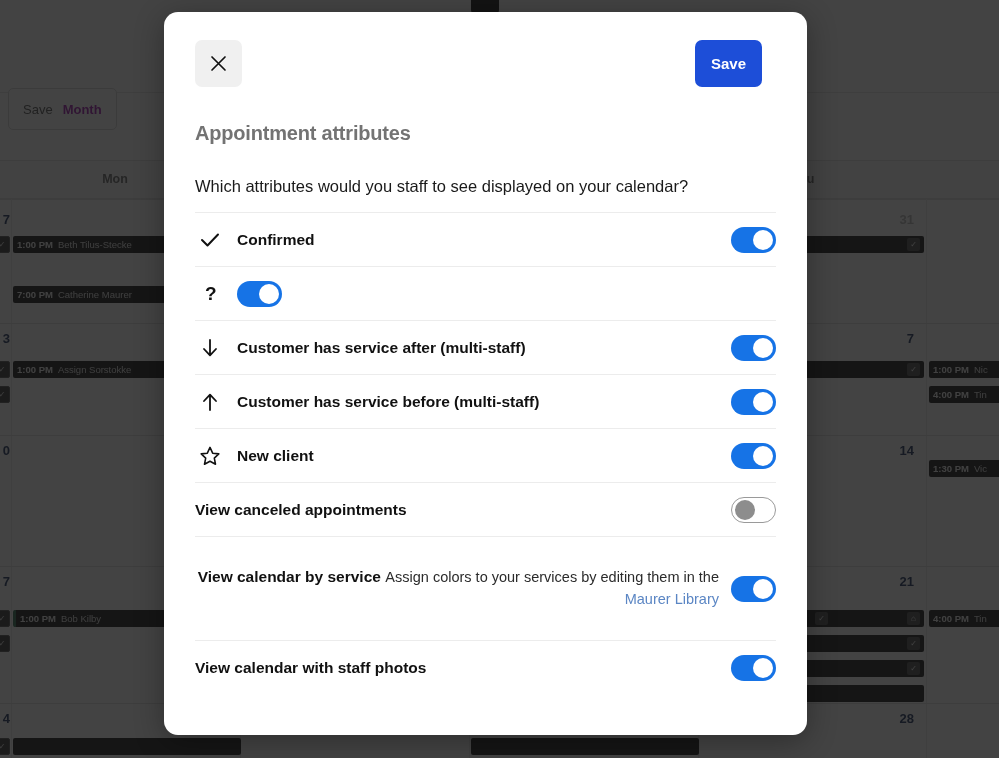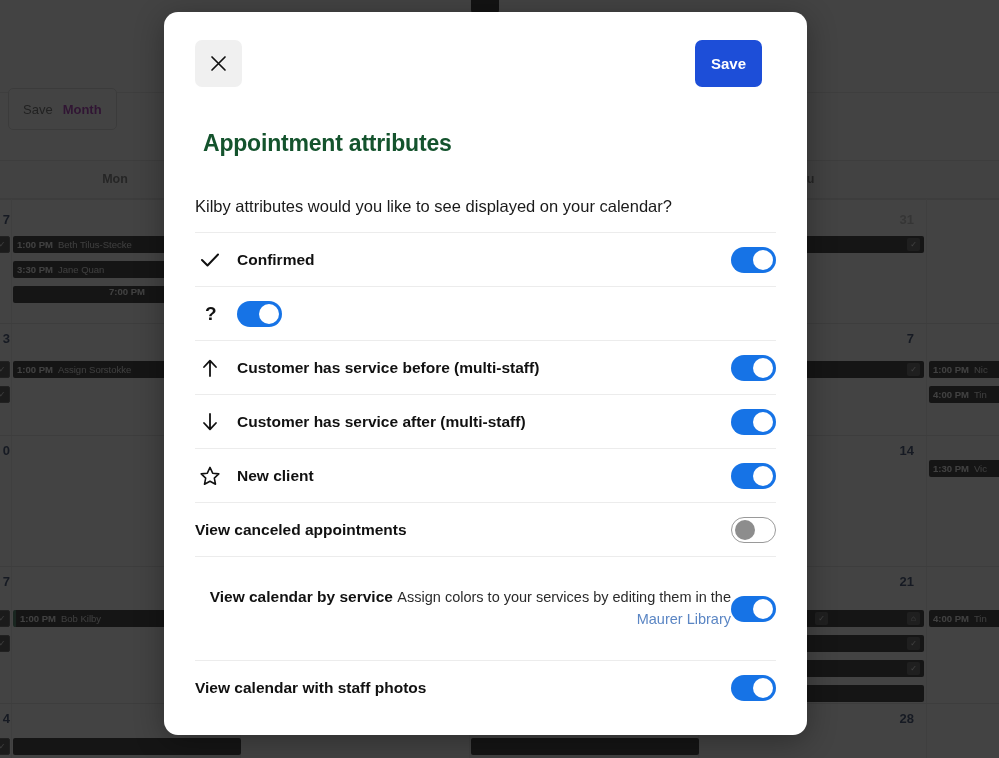--- a/index.html
+++ b/index.html
@@ -101,43 +101,43 @@
   .save-btn{
     position:absolute;right:45px;top:28px;width:67px;height:47px;
     background:#1d4ed8;border:none;border-radius:7px;cursor:pointer;
     color:#fff;font-size:15px;font-weight:bold;
     font-family:"Liberation Sans","DejaVu Sans",sans-serif;
     display:flex;align-items:center;justify-content:center;
   }
 
   .modal-body{padding:0 31px;}
   h1.modal-title{
-    margin:8px;padding:24px 0 0 0;
-    font-size:23px;font-weight:bold;color:#14532d;letter-spacing:-0.2px;
+    margin:0;padding:24px 0 0 0;
+    font-size:20px;font-weight:bold;color:#737373;letter-spacing:-0.2px;
   }
   .modal-question{
     margin:0;padding:32px 0 16px 0;
     font-size:16.5px;color:#1a1a1a;
   }
 
   .rows{border-top:1px solid #ececec;}
   .row{
     display:flex;align-items:center;
     min-height:54px;border-bottom:1px solid #ececec;
     box-sizing:border-box;
   }
   .row .ico{
     width:42px;flex:0 0 42px;display:flex;align-items:center;justify-content:flex-start;
     padding-left:4px;box-sizing:border-box;
   }
   .row .ico svg{display:block;}
   .row .qmark{
     font-size:19px;color:#111;font-weight:bold;line-height:1;padding-left:6px;
   }
-  .row .labelwrap{flex:1 1 auto;}
+  .row .labelwrap{flex:1 1 auto;padding-right:12px;}
   .row .lbl{font-size:15.5px;color:#111;font-weight:bold;}
   .row .sub{font-size:14.5px;color:#2b2b2b;margin-top:7px;line-height:1.45;}
   .row .sub a{color:#5b86c4;text-decoration:none;}
   .row.tall{min-height:104px;align-items:center;text-align:right;}
   .row.noicon .labelwrap{padding-left:0;}
 
   .toggle{
     flex:0 0 auto;width:45px;height:26px;border-radius:13px;
     position:relative;cursor:pointer;
   }
@@ -196,25 +196,21 @@
     <div class="daynum" style="left:-30px;top:513px;width:40px;">4</div>
     <div class="daynum" style="left:180px;top:513px;width:48px;">25</div>
     <div class="daynum" style="left:409px;top:513px;width:48px;">26</div>
     <div class="daynum" style="left:638px;top:513px;width:48px;">27</div>
     <div class="daynum" style="left:866px;top:513px;width:48px;">28</div>
 
     <div class="evt" style="left:13px;top:38px;width:228px;">
       <span class="t">1:00 PM</span>
       <span class="n">Beth Tilus-Stecke</span>
     </div>
-    <div class="evt" style="left:13px;top:63px;width:228px;">
-      <span class="t">3:30 PM</span>
-      <span class="n">Jane Quan</span>
-    </div>
-    <div class="evt" style="left:13px;top:88px;width:228px;flex-direction:column;">
+    <div class="evt" style="left:13px;top:88px;width:228px;">
       <span class="t">7:00 PM</span>
       <span class="n">Catherine Maurer</span>
     </div>
     <div class="mini-chip" style="left:-6px;top:38px;">✓</div>
 
     <div class="evt" style="left:13px;top:163px;width:228px;">
       <span class="t">1:00 PM</span>
       <span class="n">Assign Sorstokke</span>
     </div>
     <div class="mini-chip" style="left:-6px;top:163px;">✓</div>
@@ -289,21 +285,21 @@
         <svg width="17" height="17" viewBox="0 0 17 17" aria-hidden="true">
           <path d="M2 2 L15 15 M15 2 L2 15" stroke="#111" stroke-width="1.7" fill="none" stroke-linecap="round"></path>
         </svg>
       </span>
     </button>
     <button class="save-btn">Save</button>
   </div>
 
   <div class="modal-body">
     <h1 class="modal-title">Appointment attributes</h1>
-    <p class="modal-question">Kilby attributes would you like to see displayed on your calendar?</p>
+    <p class="modal-question">Which attributes would you staff to see displayed on your calendar?</p>
 
     <div class="rows">
 
       <div class="row">
         <span class="ico">
           <svg width="22" height="22" viewBox="0 0 22 22" aria-hidden="true">
             <path d="M3 11 L8.5 16.5 L19 5.5" stroke="#111" stroke-width="2" fill="none" stroke-linecap="round" stroke-linejoin="round"></path>
           </svg>
         </span>
         <span class="labelwrap"><span class="lbl">Confirmed</span></span>
@@ -317,36 +313,36 @@
             <span class="qmark">?</span>
           </span>
         <span class="toggle on">
             <span class="knob"></span>
           </span>
       </div>
 
       <div class="row">
         <span class="ico">
           <svg width="22" height="22" viewBox="0 0 22 22" aria-hidden="true">
+            <path d="M11 3 L11 18 M5 12 L11 18.4 L17 12" stroke="#111" stroke-width="1.8" fill="none" stroke-linecap="round" stroke-linejoin="round"></path>
+          </svg>
+        </span>
+        <span class="labelwrap"><span class="lbl">Customer has service after (multi-staff)</span></span>
+        <span class="toggle on">
+            <span class="knob"></span>
+          </span>
+      </div>
+
+      <div class="row">
+        <span class="ico">
+          <svg width="22" height="22" viewBox="0 0 22 22" aria-hidden="true">
             <path d="M11 19 L11 4 M5 10 L11 3.6 L17 10" stroke="#111" stroke-width="1.8" fill="none" stroke-linecap="round" stroke-linejoin="round"></path>
           </svg>
         </span>
         <span class="labelwrap"><span class="lbl">Customer has service before (multi-staff)</span></span>
-        <span class="toggle on">
-            <span class="knob"></span>
-          </span>
-      </div>
-
-      <div class="row">
-        <span class="ico">
-          <svg width="22" height="22" viewBox="0 0 22 22" aria-hidden="true">
-            <path d="M11 3 L11 18 M5 12 L11 18.4 L17 12" stroke="#111" stroke-width="1.8" fill="none" stroke-linecap="round" stroke-linejoin="round"></path>
-          </svg>
-        </span>
-        <span class="labelwrap"><span class="lbl">Customer has service after (multi-staff)</span></span>
         <span class="toggle on">
             <span class="knob"></span>
           </span>
       </div>
 
       <div class="row">
         <span class="ico">
           <svg width="22" height="22" viewBox="0 0 24 24" aria-hidden="true">
             <path d="M12 2.6 L14.9 8.9 L21.6 9.7 L16.7 14.3 L18 21 L12 17.7 L6 21 L7.3 14.3 L2.4 9.7 L9.1 8.9 Z" stroke="#111" stroke-width="1.7" fill="none" stroke-linejoin="round"></path>
           </svg>

